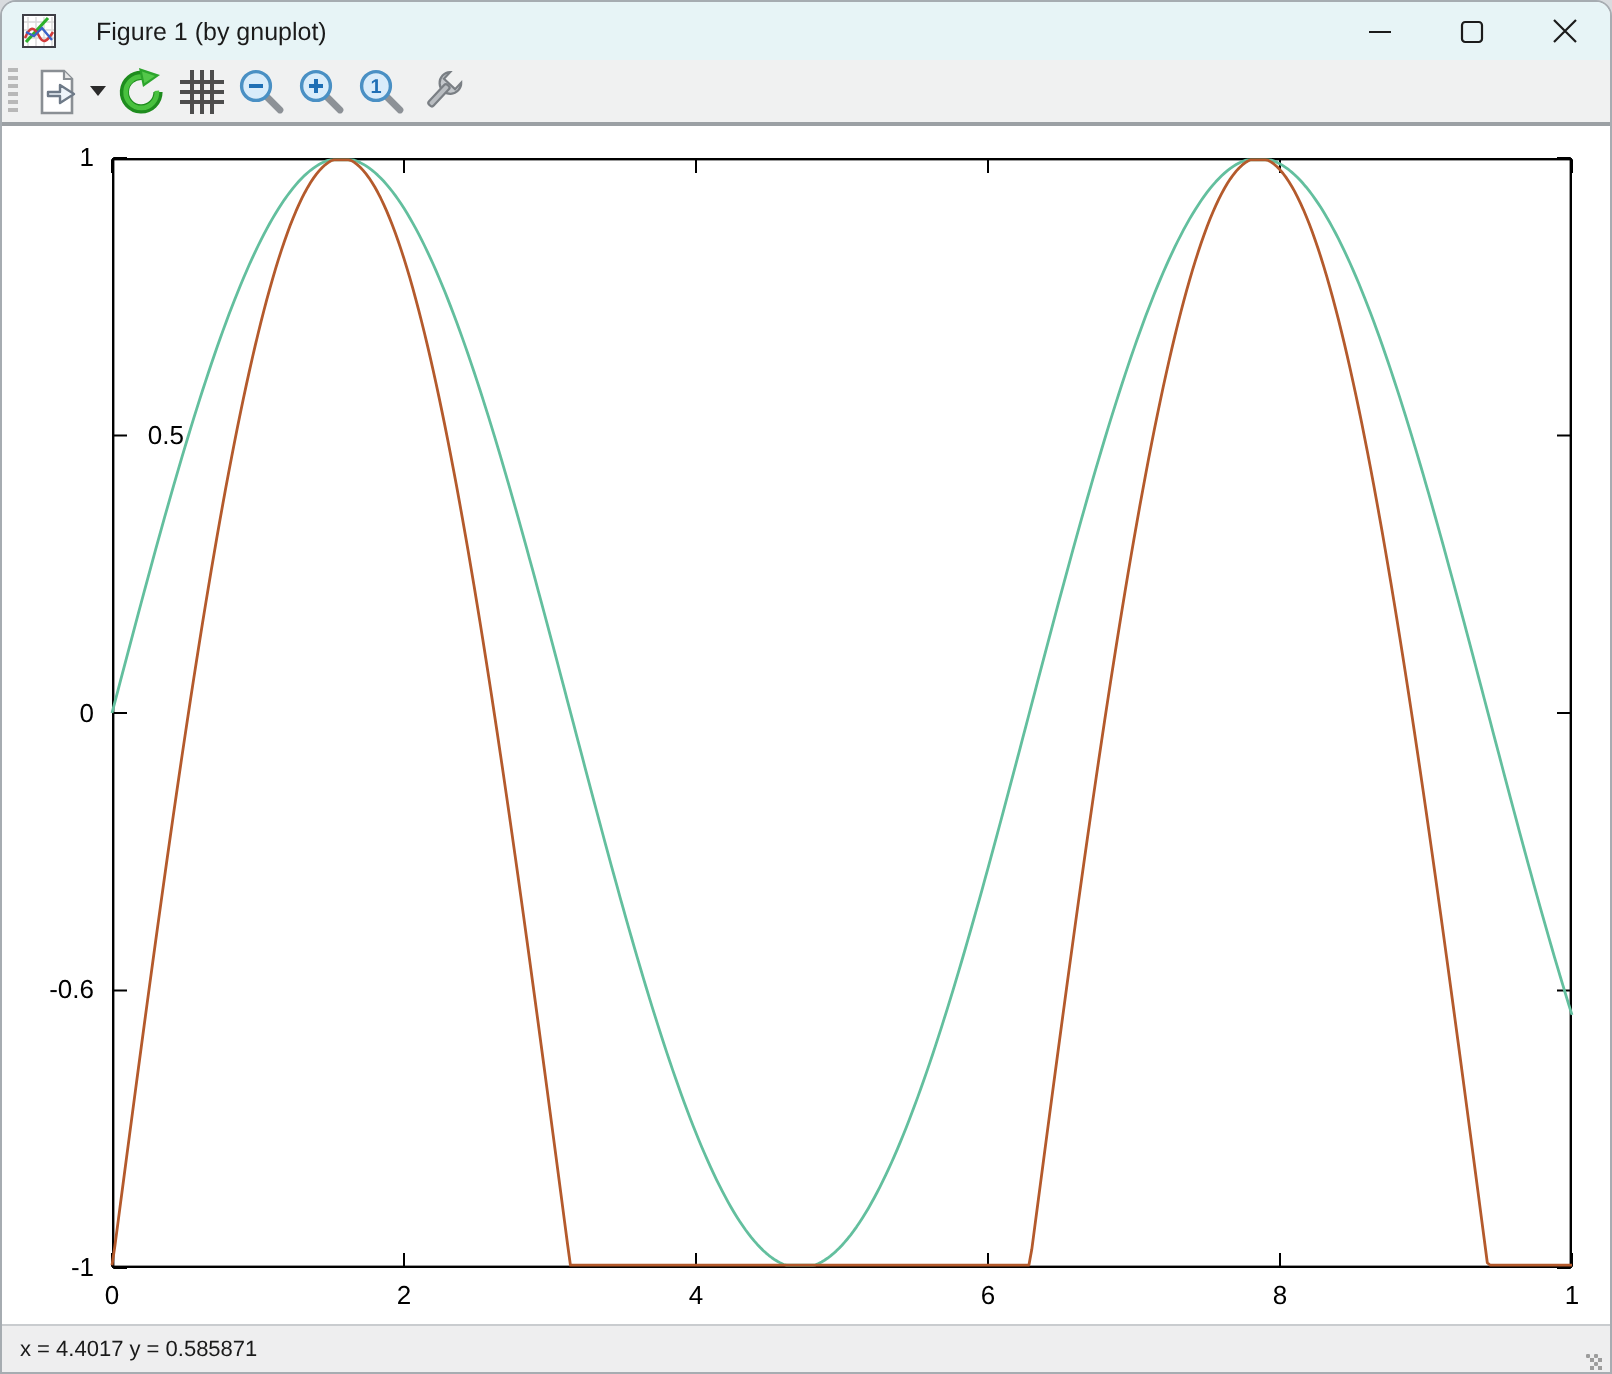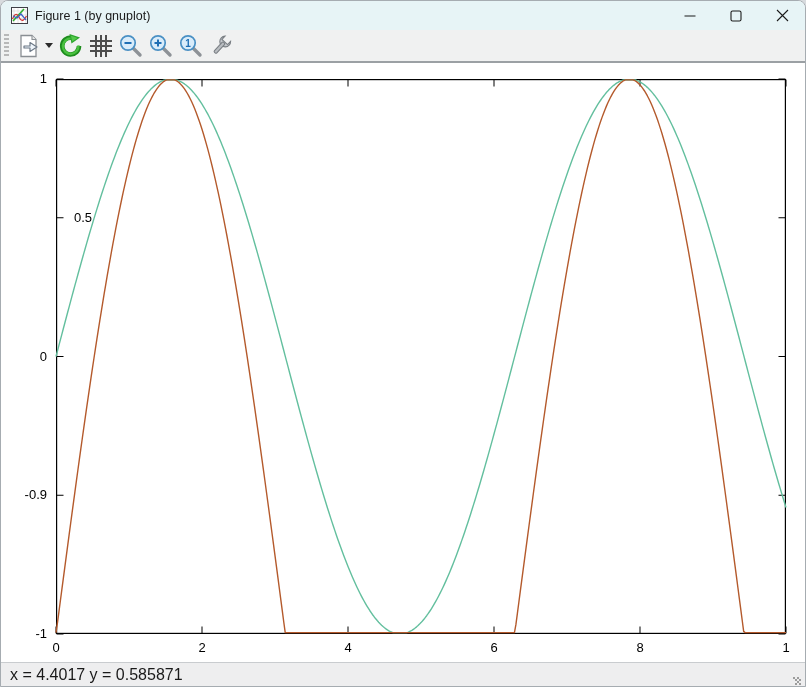--- a/index.html
+++ b/index.html
@@ -9,21 +9,21 @@
     border:1px solid #a6acb1;border-radius:8px 8px 0 0;
     overflow:hidden;background:#ffffff;
     font-family:"Liberation Sans","DejaVu Sans",sans-serif;
   }
   
   .titlebar{
     position:absolute;left:0;top:0;right:0;height:29px;
     background:#e7f4f6;display:flex;align-items:center;
   }
   .titlebar .appicon{width:17px;height:17px;margin-left:10px;flex:0 0 auto;}
-  .titlebar .title{font-size:12.5px;color:#1b1b1b;margin-left:7px;flex:1 1 auto;
+  .titlebar .title{font-size:12.5px;color:#1b1b1b;margin-left:20px;flex:1 1 auto;
     white-space:nowrap;overflow:hidden;}
   .winbtn{width:46px;height:29px;display:flex;align-items:center;justify-content:center;flex:0 0 auto;}
   .winbtn svg{display:block;}
   
   .toolbar{
     position:absolute;left:0;top:29px;right:0;height:33px;
     background:#f0f1f1;display:flex;align-items:center;
     border-bottom:2px solid #9ba0a4;
   }
   .tb-handle{
@@ -43,21 +43,21 @@
   }
   .plot-svg{position:absolute;left:55px;top:14px;overflow:visible;}
   .xtick{position:absolute;top:575px;width:40px;text-align:center;
     font-size:13px;color:#000;}
   .ytick{position:absolute;left:0;width:46px;text-align:right;
     font-size:13px;color:#000;height:16px;line-height:16px;}
   
   .statusbar{
     position:absolute;left:0;bottom:0;right:0;height:24px;
     background:#eeeeef;border-top:1px solid #c9cccf;
-    display:flex;align-items:center;font-size:16px;color:#1a1a1a;
+    display:flex;align-items:center;font-size:11px;color:#1a1a1a;
   }
   .statusbar .coords{margin-left:9px;flex:1 1 auto;}
   .grip{
     width:10px;height:10px;margin:0 3px 0 0;align-self:flex-end;flex:0 0 auto;
     background:
       radial-gradient(circle at 2px 2px,#9c9c9c 1px,transparent 1.2px),
       radial-gradient(circle at 6px 2px,#9c9c9c 1px,transparent 1.2px),
       radial-gradient(circle at 6px 6px,#9c9c9c 1px,transparent 1.2px),
       radial-gradient(circle at 2px 6px,transparent 0,transparent 100%);
     background-position:0 0;
@@ -199,21 +199,21 @@
         <path d="M0.00 553.60L1.46 543.90L2.92 532.81L4.38 521.72L5.84 510.65L7.30 499.59L8.76 488.56L10.22 477.55L11.68 466.58L13.14 455.64L14.60 444.74L16.06 433.88L17.52 423.08L18.98 412.32L20.44 401.62L21.90 390.99L23.36 380.42L24.82 369.91L26.28 359.49L27.74 349.14L29.20 338.87L30.66 328.69L32.12 318.60L33.58 308.61L35.04 298.71L36.50 288.92L37.96 279.23L39.42 269.65L40.88 260.19L42.34 250.85L43.80 241.62L45.26 232.53L46.72 223.56L48.18 214.72L49.64 206.02L51.10 197.46L52.56 189.04L54.02 180.77L55.48 172.65L56.94 164.68L58.40 156.87L59.86 149.21L61.32 141.72L62.78 134.40L64.24 127.24L65.70 120.25L67.16 113.44L68.62 106.81L70.08 100.35L71.54 94.07L73.00 87.98L74.46 82.08L75.92 76.37L77.38 70.84L78.84 65.51L80.30 60.38L81.76 55.44L83.22 50.71L84.68 46.17L86.14 41.84L87.60 37.72L89.06 33.80L90.52 30.09L91.98 26.59L93.44 23.30L94.90 20.23L96.36 17.36L97.82 14.72L99.28 12.29L100.74 10.07L102.20 8.08L103.66 6.30L105.12 4.74L106.58 3.40L108.04 2.29L109.50 1.39L110.96 0.90L112.42 0.90L113.88 0.90L115.34 0.90L116.80 0.90L118.26 0.90L119.72 1.33L121.18 2.21L122.64 3.31L124.10 4.63L125.56 6.17L127.02 7.93L128.48 9.90L129.94 12.10L131.40 14.51L132.86 17.14L134.32 19.99L135.78 23.05L137.24 26.32L138.70 29.80L140.16 33.50L141.62 37.40L143.08 41.51L144.54 45.82L146.00 50.34L147.46 55.06L148.92 59.98L150.38 65.10L151.84 70.41L153.30 75.92L154.76 81.62L156.22 87.51L157.68 93.58L159.14 99.84L160.60 106.28L162.06 112.91L163.52 119.70L164.98 126.68L166.44 133.82L167.90 141.13L169.36 148.61L170.82 156.25L172.28 164.05L173.74 172.01L175.20 180.12L176.66 188.38L178.12 196.78L179.58 205.33L181.04 214.02L182.50 222.85L183.96 231.81L185.42 240.89L186.88 250.11L188.34 259.44L189.80 268.90L191.26 278.46L192.72 288.14L194.18 297.93L195.64 307.82L197.10 317.80L198.56 327.89L200.02 338.06L201.48 348.32L202.94 358.66L204.40 369.08L205.86 379.58L207.32 390.14L208.78 400.77L210.24 411.47L211.70 422.22L213.16 433.02L214.62 443.87L216.08 454.77L217.54 465.71L219.00 476.68L220.46 487.68L221.92 498.71L223.38 509.77L224.84 520.84L226.30 531.92L227.76 543.02L229.22 553.60L230.68 553.60L232.14 553.60L233.60 553.60L235.06 553.60L236.52 553.60L237.98 553.60L239.44 553.60L240.90 553.60L242.36 553.60L243.82 553.60L245.28 553.60L246.74 553.60L248.20 553.60L249.66 553.60L251.12 553.60L252.58 553.60L254.04 553.60L255.50 553.60L256.96 553.60L258.42 553.60L259.88 553.60L261.34 553.60L262.80 553.60L264.26 553.60L265.72 553.60L267.18 553.60L268.64 553.60L270.10 553.60L271.56 553.60L273.02 553.60L274.48 553.60L275.94 553.60L277.40 553.60L278.86 553.60L280.32 553.60L281.78 553.60L283.24 553.60L284.70 553.60L286.16 553.60L287.62 553.60L289.08 553.60L290.54 553.60L292.00 553.60L293.46 553.60L294.92 553.60L296.38 553.60L297.84 553.60L299.30 553.60L300.76 553.60L302.22 553.60L303.68 553.60L305.14 553.60L306.60 553.60L308.06 553.60L309.52 553.60L310.98 553.60L312.44 553.60L313.90 553.60L315.36 553.60L316.82 553.60L318.28 553.60L319.74 553.60L321.20 553.60L322.66 553.60L324.12 553.60L325.58 553.60L327.04 553.60L328.50 553.60L329.96 553.60L331.42 553.60L332.88 553.60L334.34 553.60L335.80 553.60L337.26 553.60L338.72 553.60L340.18 553.60L341.64 553.60L343.10 553.60L344.56 553.60L346.02 553.60L347.48 553.60L348.94 553.60L350.40 553.60L351.86 553.60L353.32 553.60L354.78 553.60L356.24 553.60L357.70 553.60L359.16 553.60L360.62 553.60L362.08 553.60L363.54 553.60L365.00 553.60L366.46 553.60L367.92 553.60L369.38 553.60L370.84 553.60L372.30 553.60L373.76 553.60L375.22 553.60L376.68 553.60L378.14 553.60L379.60 553.60L381.06 553.60L382.52 553.60L383.98 553.60L385.44 553.60L386.90 553.60L388.36 553.60L389.82 553.60L391.28 553.60L392.74 553.60L394.20 553.60L395.66 553.60L397.12 553.60L398.58 553.60L400.04 553.60L401.50 553.60L402.96 553.60L404.42 553.60L405.88 553.60L407.34 553.60L408.80 553.60L410.26 553.60L411.72 553.60L413.18 553.60L414.64 553.60L416.10 553.60L417.56 553.60L419.02 553.60L420.48 553.60L421.94 553.60L423.40 553.60L424.86 553.60L426.32 553.60L427.78 553.60L429.24 553.60L430.70 553.60L432.16 553.60L433.62 553.60L435.08 553.60L436.54 553.60L438.00 553.60L439.46 553.60L440.92 553.60L442.38 553.60L443.84 553.60L445.30 553.60L446.76 553.60L448.22 553.60L449.68 553.60L451.14 553.60L452.60 553.60L454.06 553.60L455.52 553.60L456.98 553.60L458.44 553.60L459.90 545.67L461.36 534.57L462.82 523.48L464.28 512.41L465.74 501.35L467.20 490.32L468.66 479.30L470.12 468.32L471.58 457.38L473.04 446.47L474.50 435.61L475.96 424.79L477.42 414.03L478.88 403.32L480.34 392.68L481.80 382.09L483.26 371.58L484.72 361.14L486.18 350.78L487.64 340.50L489.10 330.31L490.56 320.20L492.02 310.19L493.48 300.28L494.94 290.47L496.40 280.77L497.86 271.17L499.32 261.69L500.78 252.33L502.24 243.08L503.70 233.97L505.16 224.98L506.62 216.12L508.08 207.40L509.54 198.81L511.00 190.37L512.46 182.08L513.92 173.93L515.38 165.94L516.84 158.10L518.30 150.42L519.76 142.91L521.22 135.55L522.68 128.37L524.14 121.35L525.60 114.51L527.06 107.85L528.52 101.36L529.98 95.06L531.44 88.94L532.90 83.01L534.36 77.26L535.82 71.71L537.28 66.35L538.74 61.18L540.20 56.22L541.66 51.45L543.12 46.88L544.58 42.52L546.04 38.36L547.50 34.41L548.96 30.67L550.42 27.13L551.88 23.81L553.34 20.70L554.80 17.80L556.26 15.12L557.72 12.66L559.18 10.41L560.64 8.38L562.10 6.57L563.56 4.97L565.02 3.60L566.48 2.45L567.94 1.52L569.40 0.90L570.86 0.90L572.32 0.90L573.78 0.90L575.24 0.90L576.70 0.90L578.16 1.21L579.62 2.05L581.08 3.12L582.54 4.40L584.00 5.91L585.46 7.63L586.92 9.57L588.38 11.74L589.84 14.12L591.30 16.71L592.76 19.52L594.22 22.55L595.68 25.78L597.14 29.23L598.60 32.89L600.06 36.76L601.52 40.84L602.98 45.12L604.44 49.61L605.90 54.29L607.36 59.18L608.82 64.27L610.28 69.55L611.74 75.03L613.20 80.70L614.66 86.56L616.12 92.60L617.58 98.83L619.04 105.25L620.50 111.84L621.96 118.61L623.42 125.56L624.88 132.67L626.34 139.96L627.80 147.41L629.26 155.02L630.72 162.80L632.18 170.73L633.64 178.82L635.10 187.05L636.56 195.44L638.02 203.96L639.48 212.63L640.94 221.43L642.40 230.37L643.86 239.44L645.32 248.63L646.78 257.95L648.24 267.38L649.70 276.93L651.16 286.59L652.62 296.36L654.08 306.24L655.54 316.21L657.00 326.27L658.46 336.43L659.92 346.68L661.38 357.01L662.84 367.42L664.30 377.90L665.76 388.45L667.22 399.08L668.68 409.76L670.14 420.50L671.60 431.30L673.06 442.14L674.52 453.03L675.98 463.96L677.44 474.93L678.90 485.93L680.36 496.95L681.82 508.00L683.28 519.07L684.74 530.16L686.20 541.25L687.66 552.35L689.12 553.60L690.58 553.60L692.04 553.60L693.50 553.60L694.96 553.60L696.42 553.60L697.88 553.60L699.34 553.60L700.80 553.60L702.26 553.60L703.72 553.60L705.18 553.60L706.64 553.60L708.10 553.60L709.56 553.60L711.02 553.60L712.48 553.60L713.94 553.60L715.40 553.60L716.86 553.60L718.32 553.60L719.78 553.60L721.24 553.60L722.70 553.60L724.16 553.60L725.62 553.60L727.08 553.60L728.54 553.60L730.00 553.60" fill="none" stroke="#b45a2c" stroke-width="1.4" stroke-linejoin="round"></path>
       </svg>
 
   <div class="xtick" style="left: 35px;">0</div>
       <div class="xtick" style="left: 181px;">2</div>
       <div class="xtick" style="left: 327px;">4</div>
       <div class="xtick" style="left: 473px;">6</div>
       <div class="xtick" style="left: 619px;">8</div>
       <div class="xtick" style="left: 765px;">1</div>
       <div class="ytick" style="top: 561px;">-1</div>
-      <div class="ytick" style="top: 422.25px;">-0.9</div>
+      <div class="ytick" style="top: 422.25px;">-0.6</div>
       <div class="ytick" style="top: 283.5px;">0</div>
       <div class="ytick" style="top: 144.75px; margin-left: 45px;">0.5</div>
       <div class="ytick" style="top: 6px;">1</div>
     </div>
 
   <div class="statusbar">
     <div class="coords">x = 4.4017 y = 0.585871</div>
     <div class="grip"></div>
   </div>
 

